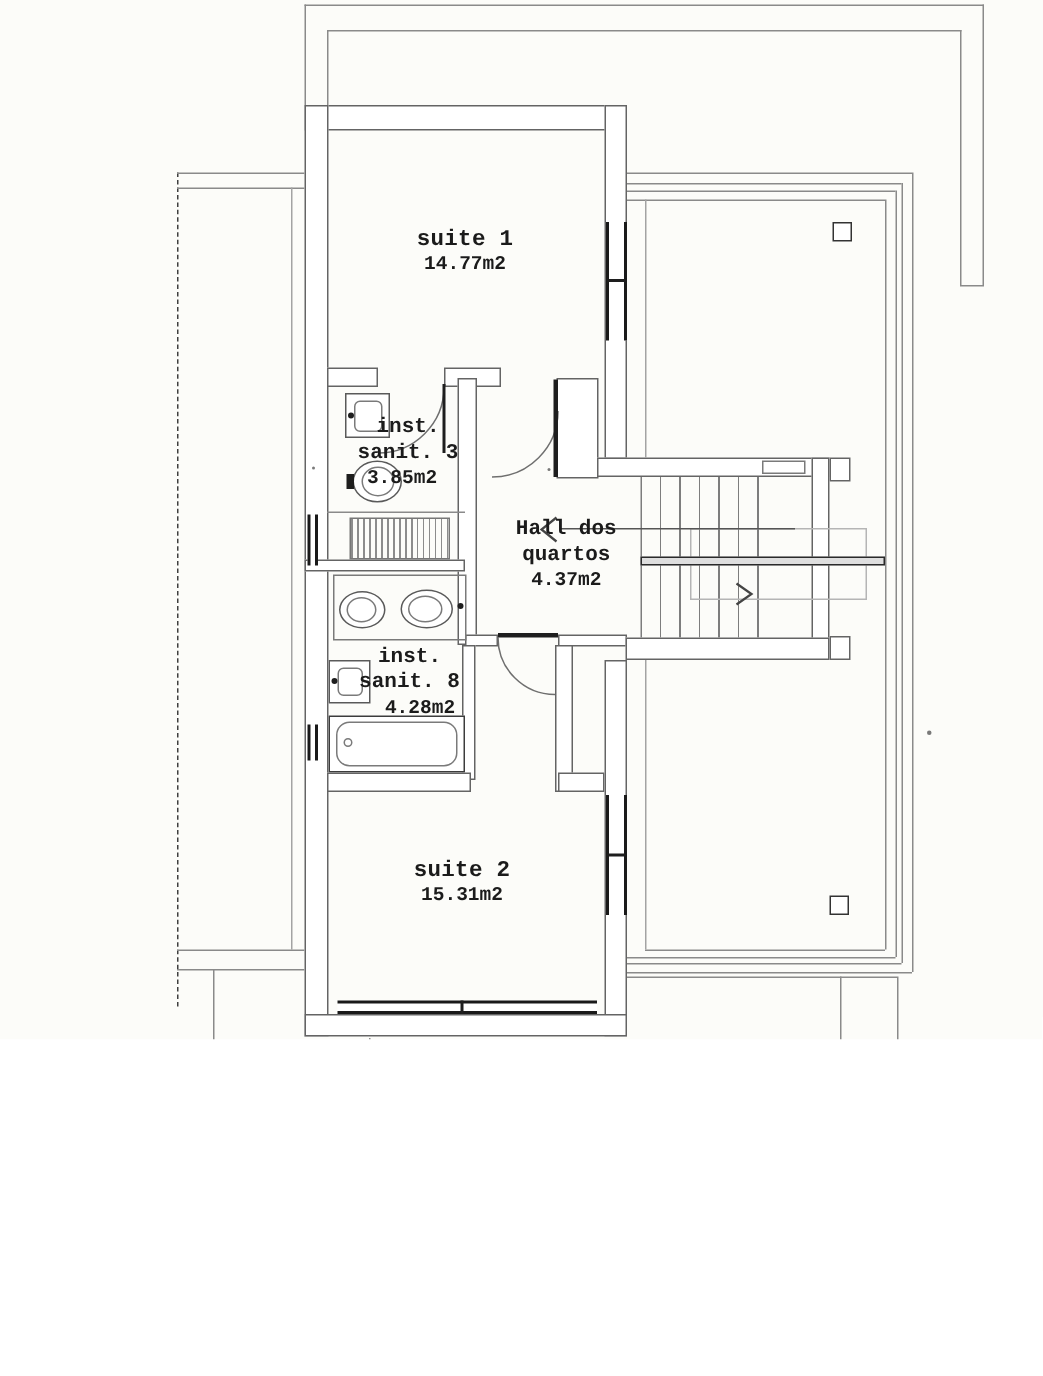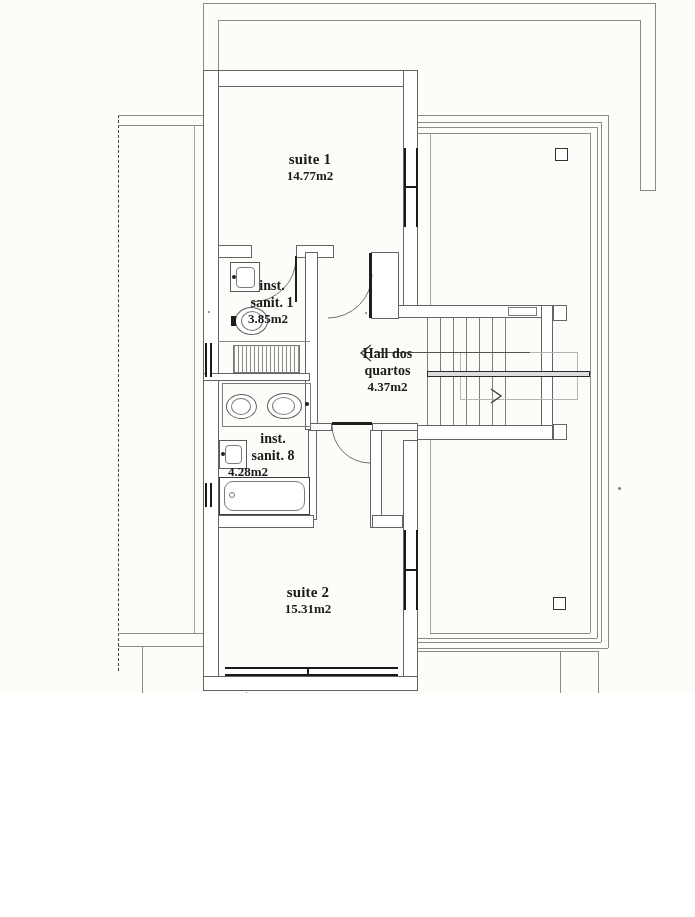--- a/index.html
+++ b/index.html
@@ -1,17 +1,17 @@
 <!DOCTYPE html>
 <html><head>
 <meta charset="utf-8">
 <style>
   html,body{margin:0;padding:0;background:#ffffff;}
   #canvas{position:relative;width:695px;height:693px;background:#fcfcf9;overflow:hidden;
-          font-family:Liberation Serif, serif;}
+          font-family:Liberation Mono, monospace;}
   .ln  {position:absolute;background:#8a8a8a;}
   .lt  {position:absolute;background:#a3a3a3;}
   .wall{position:absolute;background:#ffffff;border:1px solid #646464;box-sizing:border-box;}
   .dark{position:absolute;background:#1e1e1e;}
   .fixture{position:absolute;border:1px solid #5a5a5a;box-sizing:border-box;background:#fff;}
   .inner{position:absolute;border:1px solid #7a7a7a;box-sizing:border-box;}
   .ellipse{border-radius:50%;}
   .room-label{position:absolute;text-align:center;color:#1b1b1b;}
   .rname{font-size:15px;line-height:17px;font-weight:bold;letter-spacing:.2px;}
   .rname2{font-size:14px;line-height:17px;font-weight:bold;}
@@ -157,41 +157,41 @@
   <div class="inner" style="left:224px;top:481px;width:81px;height:30px;border-radius:9px;"></div>
   <div class="inner" style="left:229px;top:492px;width:6px;height:6px;border-radius:50%;"></div>
 
   <div class="room-label" style="left:240px;top:151px;width:140px;">
     <div class="rname">suite 1</div>
     <div class="rarea">14.77m2</div>
   </div>
 
   <div class="room-label" style="left:232px;top:277px;width:80px;">
     <div class="rname2">inst.</div>
-    <div class="rname2">sanit. 1</div>
+    <div class="rname2">sanit. 3</div>
   </div>
   <div class="room-label" style="left:232px;top:311px;width:72px;">
     <div class="rarea">3.85m2</div>
   </div>
 
-  <div class="room-label" style="left:340px;top:345px;width:95px;">
+  <div class="room-label" style="left:330px;top:345px;width:95px;">
     <div class="rname2">Hall dos</div>
     <div class="rname2">quartos</div>
     <div class="rarea">4.37m2</div>
   </div>
 
   <div class="room-label" style="left:233px;top:430px;width:80px;">
     <div class="rname2">inst.</div>
     <div class="rname2">sanit. 8</div>
   </div>
-  <div class="room-label" style="left:212px;top:464px;width:72px;">
+  <div class="room-label" style="left:244px;top:464px;width:72px;">
     <div class="rarea">4.28m2</div>
   </div>
 
-  <div class="room-label" style="left:238px;top:584px;width:140px;">
+  <div class="room-label" style="left:238px;top:572px;width:140px;">
     <div class="rname">suite 2</div>
     <div class="rarea">15.31m2</div>
   </div>
 
 
   <div class="speck" style="left:618px;top:487px;"></div>
   <div class="speck" style="left:557px;top:766px;"></div>
   <div class="speck" style="left:477px;top:859px;"></div>
   <div class="speck" style="left:208px;top:311px;width:2px;height:2px;"></div>
   <div class="speck" style="left:365px;top:312px;width:2px;height:2px;"></div>

